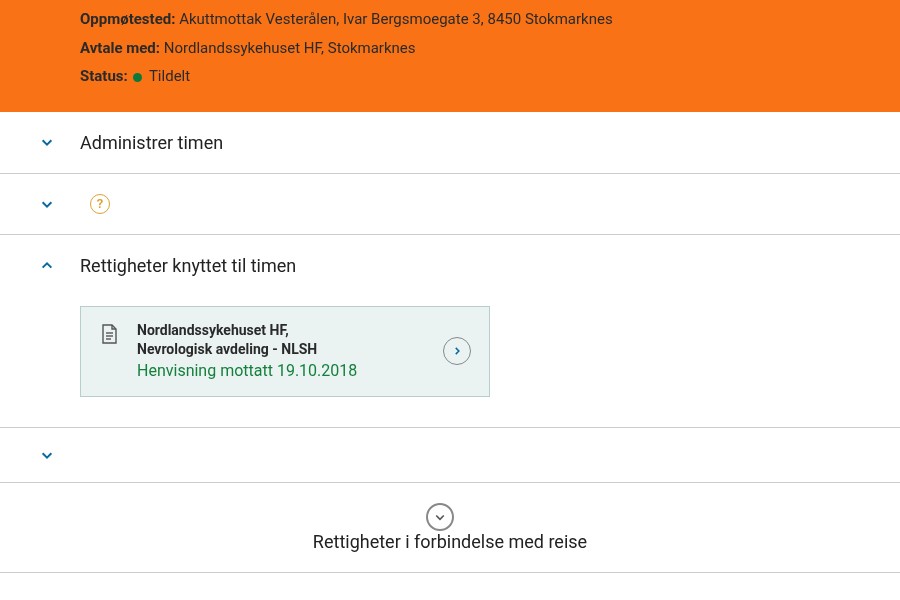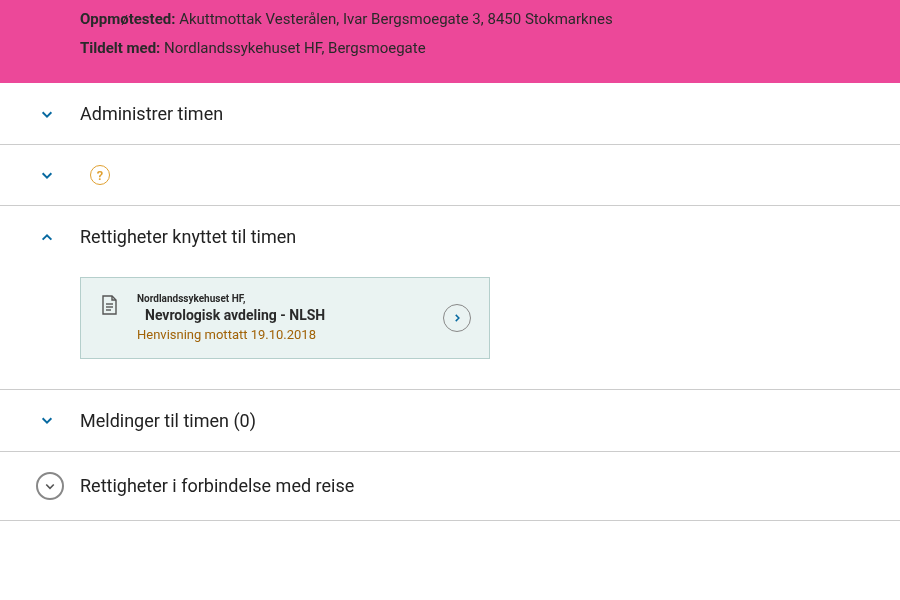--- a/index.html
+++ b/index.html
@@ -8,21 +8,21 @@
       padding: 0;
     }
     body {
       font-family: -apple-system, BlinkMacSystemFont, "Segoe UI", Roboto, Arial, sans-serif;
       font-size: 15px;
       color: #2a2a2a;
       background: #fff;
       width: 900px;
     }
     .info-panel {
-      background: #ec4899;
+      background: #f97316;
       padding: 8px 40px 18px 80px;
     }
     .info-row {
       margin-bottom: 6px;
       line-height: 1.5;
     }
     .info-label {
       font-weight: 700;
     }
     .status-dot {
@@ -103,30 +103,29 @@
       margin-right: 18px;
       margin-top: 2px;
       align-self: flex-start;
     }
     .referral-text {
       flex: 1;
       line-height: 1.4;
     }
     .referral-title {
       font-weight: 700;
-      font-size: 10px;
+      font-size: 14px;
     }
     .referral-subtitle {
       font-weight: 700;
       font-size: 14px;
-      margin-left: 8px;
     }
     .referral-meta {
-      font-size: 13px;
-      color: #a16207;
+      font-size: 16px;
+      color: #15803d;
     }
     .card-arrow {
       width: 28px;
       height: 28px;
       border: 1px solid #888;
       border-radius: 50%;
       display: flex;
       align-items: center;
       justify-content: center;
       flex-shrink: 0;
@@ -135,22 +134,27 @@
   </style>
 </head>
 <body>
 
 <div class="info-panel">
   <div class="info-row">
     <span class="info-label">Oppmøtested:</span>
     <span>Akuttmottak Vesterålen, Ivar Bergsmoegate 3, 8450 Stokmarknes</span>
   </div>
   <div class="info-row">
-    <span class="info-label">Tildelt med:</span>
-    <span>Nordlandssykehuset HF, Bergsmoegate</span>
+    <span class="info-label">Avtale med:</span>
+    <span>Nordlandssykehuset HF, Stokmarknes</span>
+  </div>
+  <div class="info-row">
+    <span class="info-label">Status:</span>
+    <span class="status-dot"></span>
+    <span>Tildelt</span>
   </div>
 </div>
 
 <div class="accordion-list">
 
   <div class="accordion-item">
     <div class="accordion-header">
       <svg class="chevron" viewBox="0 0 16 16" fill="none" stroke="#0769a0" stroke-width="2.2">
         <polyline points="3,6 8,11 13,6"></polyline>
       </svg>
@@ -195,26 +199,25 @@
         </div>
       </div>
     </div>
   </div>
 
   <div class="accordion-item">
     <div class="accordion-header">
       <svg class="chevron" viewBox="0 0 16 16" fill="none" stroke="#0769a0" stroke-width="2.2">
         <polyline points="3,6 8,11 13,6"></polyline>
       </svg>
-      <span class="accordion-title">Meldinger til timen (0)</span>
-    </div>
-  </div>
-
-  <div class="accordion-item">
-    <div class="accordion-header" style="">
+    </div>
+  </div>
+
+  <div class="accordion-item">
+    <div class="accordion-header" style="flex-direction:column;">
       <span class="chevron-circle">
         <svg class="chevron" viewBox="0 0 16 16" fill="none" stroke="#555" stroke-width="2.2">
           <polyline points="3,6 8,11 13,6"></polyline>
         </svg>
       </span>
       <span class="accordion-title">Rettigheter i forbindelse med reise</span>
     </div>
   </div>
 
 </div>

